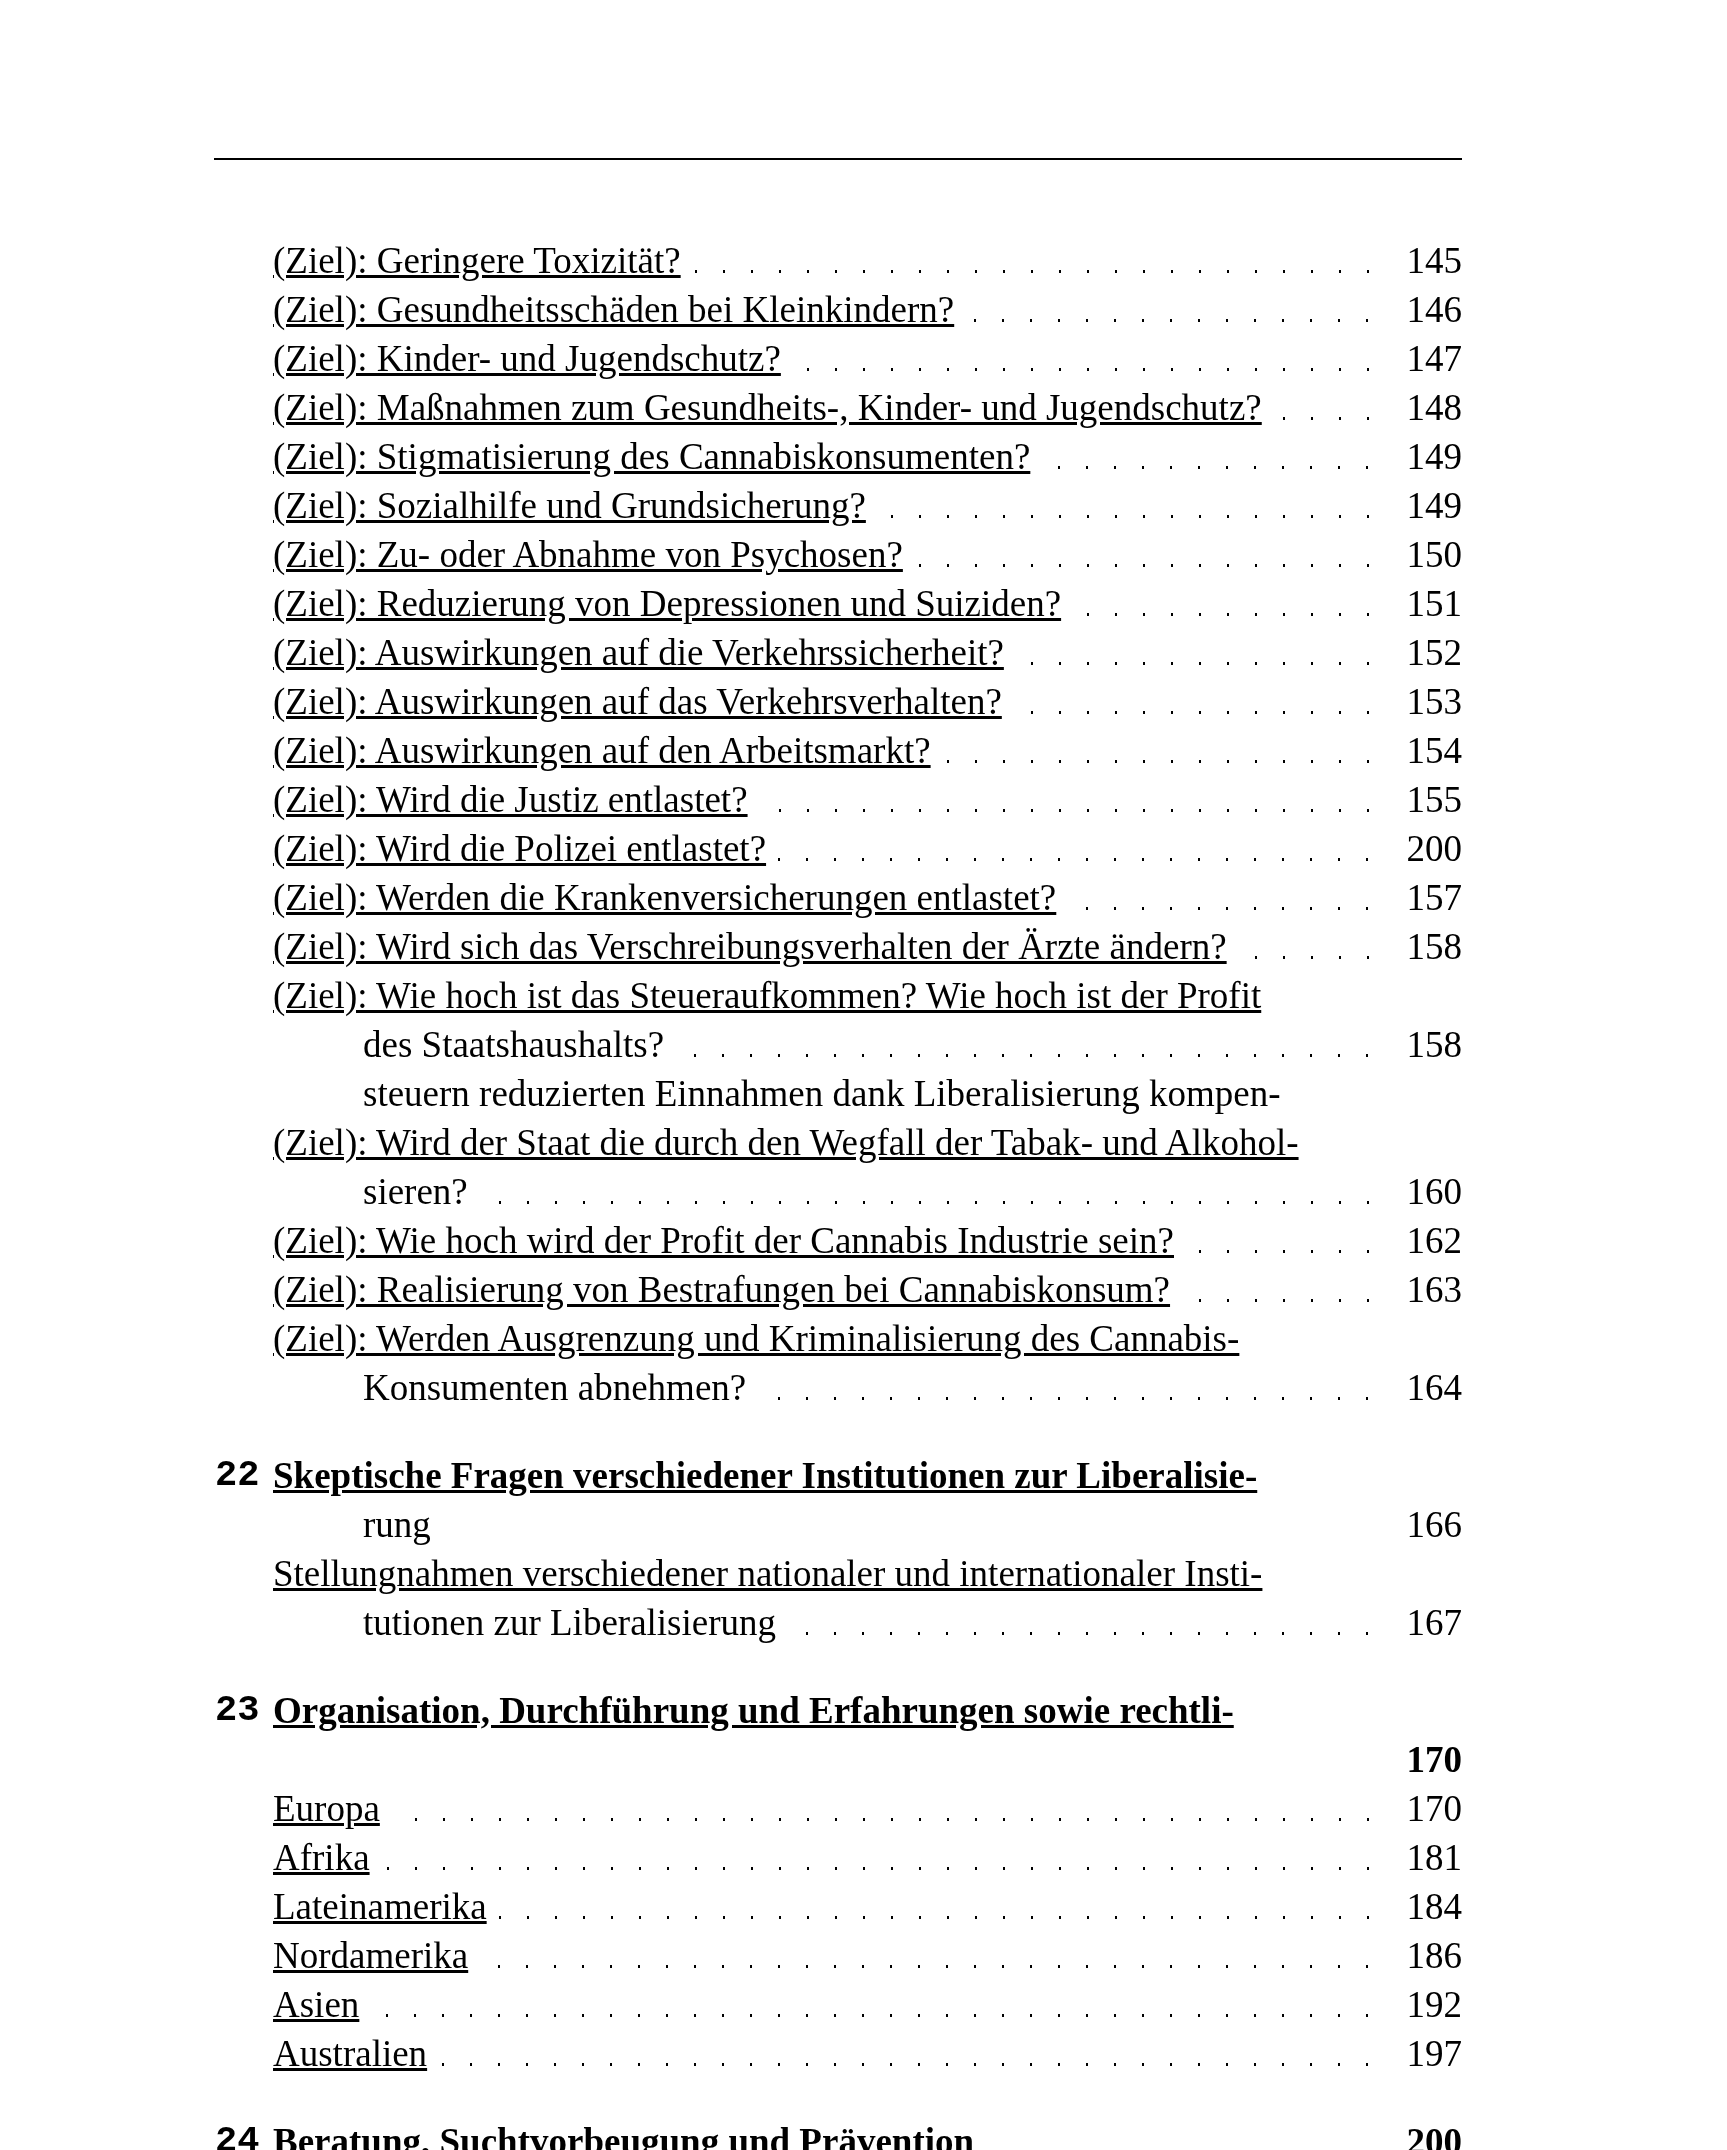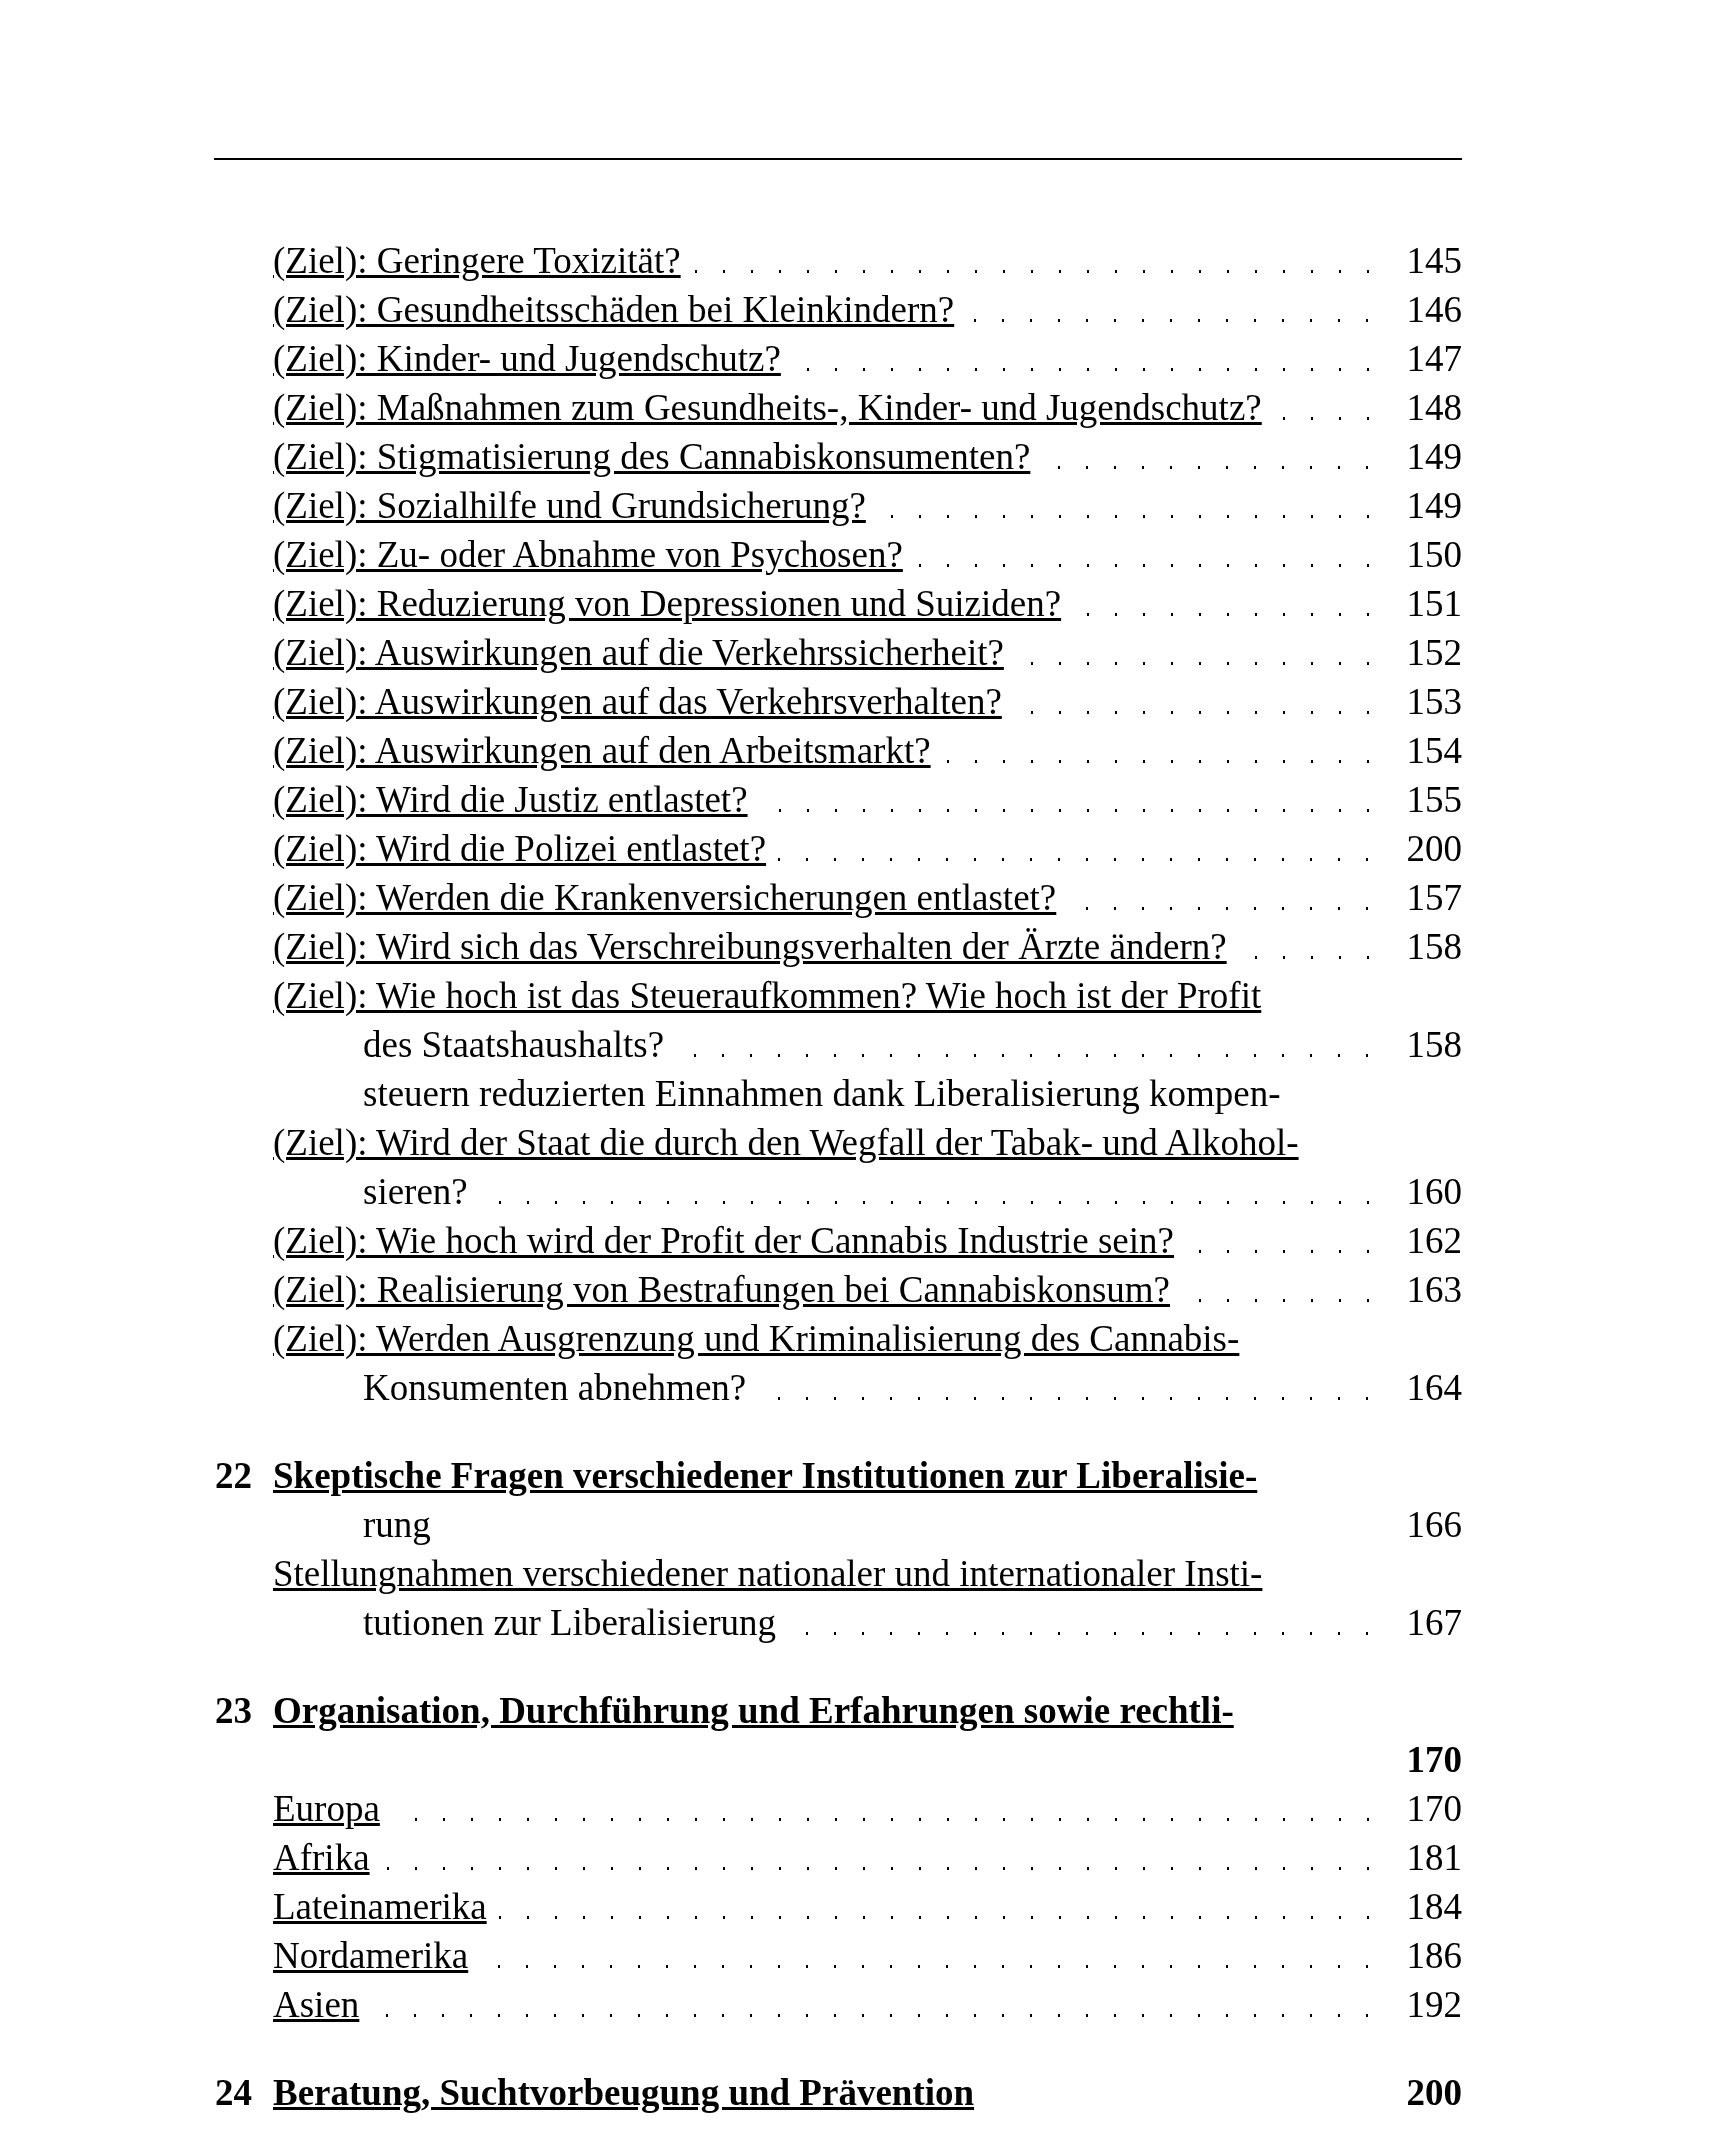--- a/index.html
+++ b/index.html
@@ -6,21 +6,21 @@
   body { width: 1727px; height: 2438px; position: relative; overflow: hidden;
          font-family: "Liberation Serif", "DejaVu Serif", serif; color: #000; }
   .rule { position: absolute; left: 214px; top: 158px; width: 1248px; height: 2.2px; background: #000; }
   .toc { position: absolute; left: 215px; top: 236px; width: 1247px;
          font-size: 37px; line-height: 49px; }
   .row { position: relative; height: 49px; white-space: nowrap; }
   .row .txt { position: absolute; top: 0; }
   .row.first .txt { left: 58px; text-decoration: underline; }
   .row.cont .txt { left: 148px; }
   .chap { margin-top: 39px; font-weight: bold; }
-  .chap .num { position: absolute; left: 0; top: 0; }
+  .chap .num { position: absolute; left: 0; top: 0; font-family: Liberation Mono, monospace; }
   .leader { position: absolute; top: 0; height: 49px; right: 80px;
             background-image: radial-gradient(circle, #000 0 1.3px, transparent 1.5px);
             background-size: 28px 3.4px; background-repeat: repeat-x;
             background-position: right 0 top 34px; }
   .pg { position: absolute; right: 0; top: 0; text-align: left; }
 </style>
 </head>
 <body>
 
 <div class="rule"></div>
@@ -240,20 +240,27 @@
           <span class="pg">186</span>
         </div>
       </div>
       <div class="entry">
         <div class="row first">
           <span class="txt">Asien</span>
           <span class="leader" style="left: 153px; width: 1013px; right: auto;"></span>
           <span class="pg">192</span>
         </div>
       </div>
+      <div class="entry">
+        <div class="row first">
+          <span class="txt">Australien</span>
+          <span class="leader" style="left: 221px; width: 945px; right: auto;"></span>
+          <span class="pg">197</span>
+        </div>
+      </div>
     </div>
     <div class="section">
       <div class="chapter-block" style="margin-top: 39px;">
         <div class="row first chap">
           <span class="num">24</span>
           <span class="txt">Beratung, Suchtvorbeugung und Prävention</span>
           <span class="pg">200</span>
         </div>
       </div>
     </div>

